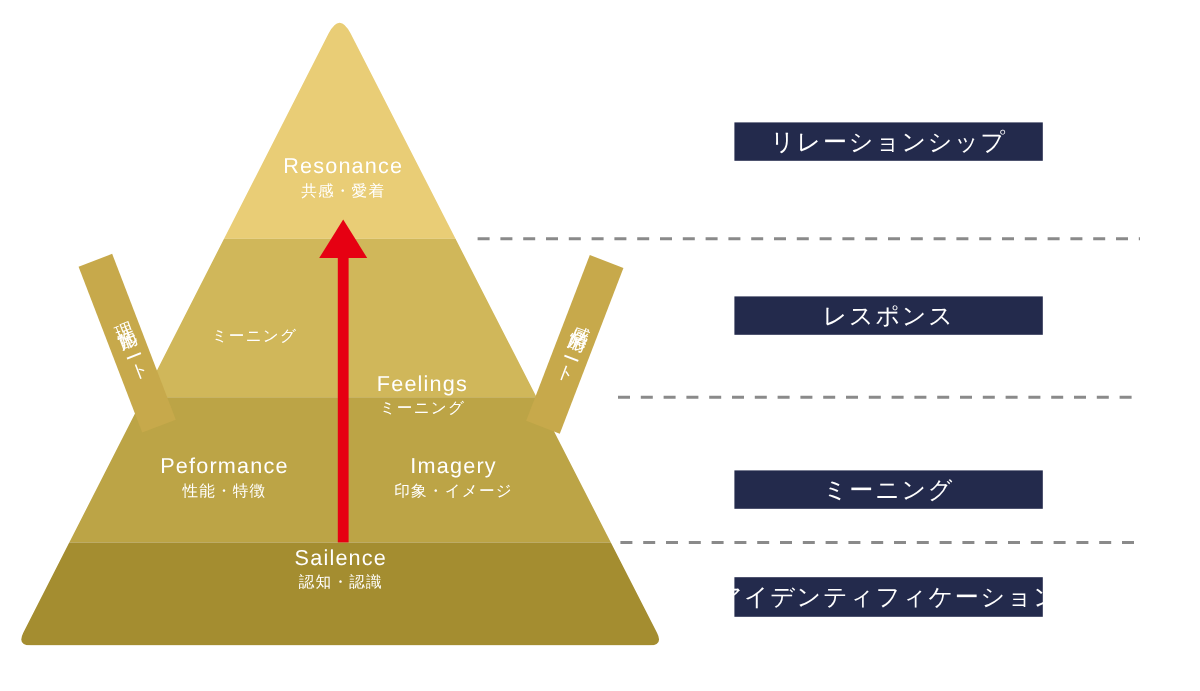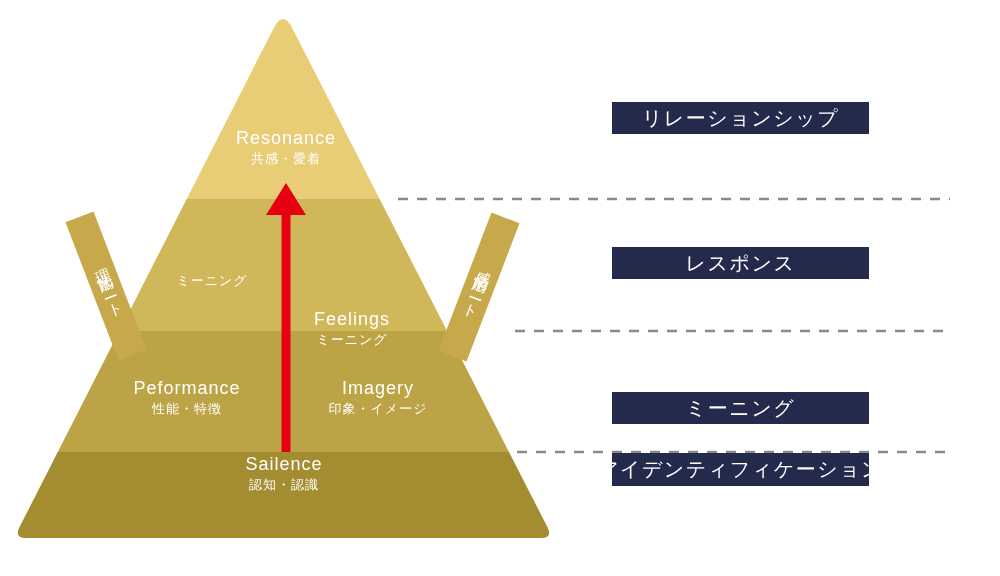--- a/index.html
+++ b/index.html
@@ -51,21 +51,21 @@
     align-items: center;
     justify-content: center;
     color: #ffffff;
     font-size: 20px;
     letter-spacing: 1.5px;
     white-space: nowrap;
   }
   .stage-1 { top: 102px; }
   .stage-2 { top: 247px; }
   .stage-3 { top: 376px; margin-top: 16px; }
-  .stage-4 { top: 453px; height: 33px; }
+  .stage-4 { top: 481px; height: 33px; }
 </style>
 </head>
 <body>
 
 <div class="canvas">
 
   <svg class="layer-svg" width="1000" height="576" viewBox="0 0 1000 576">
     <defs>
       <clipPath id="pyr-clip">
         <path d="M 273.9 27.8 Q 283 10 292.1 27.8 L 547.5 527.3 Q 553 538 541 538 L 26 538 Q 14 538 19.4 527.3 Z"></path>

